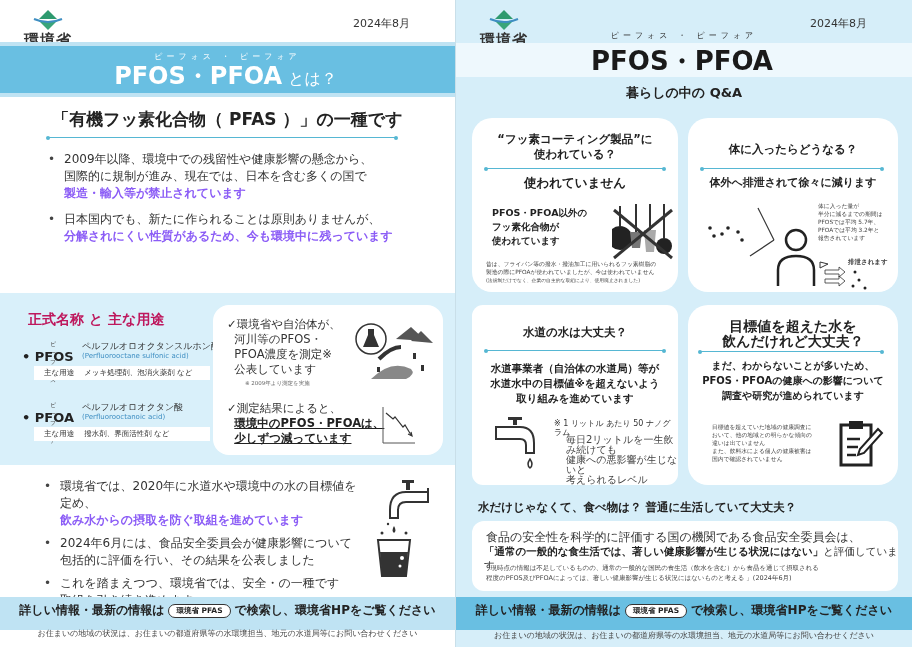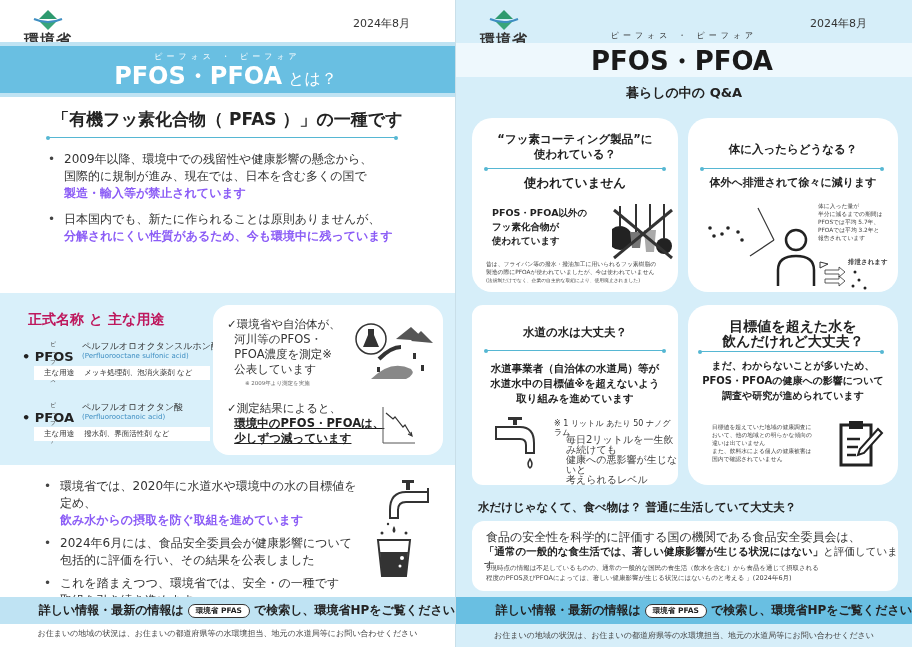--- a/index.html
+++ b/index.html
@@ -48,21 +48,21 @@
   .chem .use span.l{margin-right:10px;}
 
   .measure-card{position:absolute;left:213px;top:305px;width:230px;height:150px;background:#fff;border-radius:16px;}
   .mc-item{position:absolute;left:14px;font-size:11.5px;line-height:15px;color:#333;}
   .mc-item b{font-weight:bold;color:#222;text-decoration:underline;}
   .mc-note{position:absolute;left:32px;top:75px;font-size:5.5px;color:#666;}
 
   .bullets2{top:478px;left:44px;width:320px;}
   .bullets2 li{margin-bottom:6px;}
 
-  .search-band{position:absolute;top:597px;left:0;right:0;height:27px;background:#bfe3f3;text-align:right;font-size:12px;font-weight:bold;line-height:27px;color:#222;}
+  .search-band{position:absolute;top:597px;left:0;right:0;height:33px;background:#bfe3f3;text-align:center;font-size:12px;font-weight:bold;line-height:27px;color:#222;}
   .search-pill{display:inline-block;border:1.2px solid #333;border-radius:10px;background:#fff;font-size:7.5px;line-height:12px;padding:0 7px;margin:0 4px;vertical-align:middle;font-weight:bold;}
   .contact{position:absolute;top:628px;left:0;right:0;text-align:center;font-size:8px;color:#444;}
 
   
   #right .hdr{background:#d6eef9;}
   #right .ruby-top{top:30px;color:#333;font-size:8px;}
   .r-title-strip{position:absolute;top:43px;left:0;right:0;height:34px;background:#eef8fd;}
   #right .title-main{top:44px;font-size:26px;color:#1a1a1a;}
   .r-subtitle{position:absolute;top:84px;left:0;right:0;text-align:center;font-size:13px;font-weight:bold;color:#222;}
 

